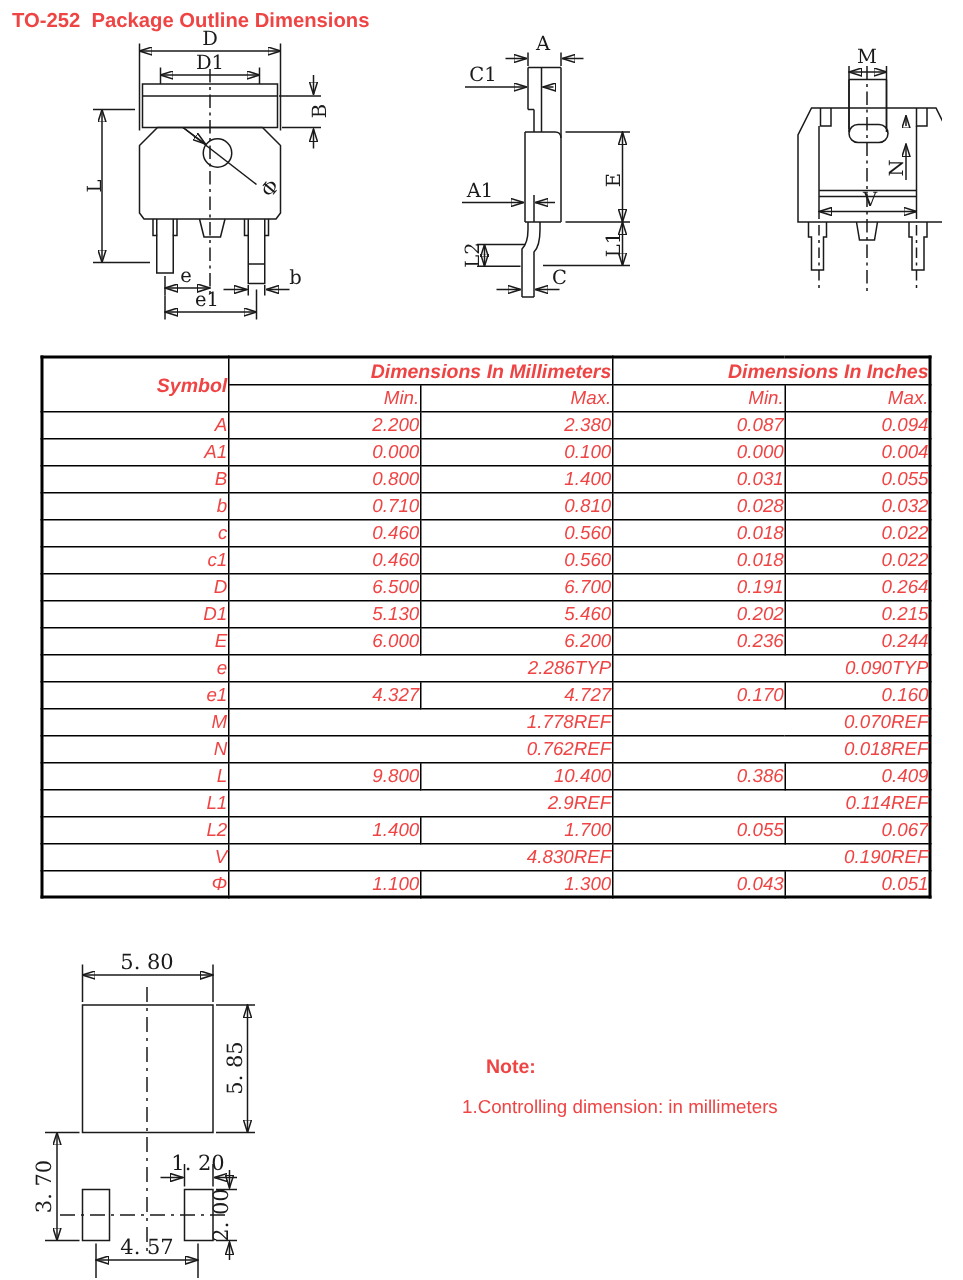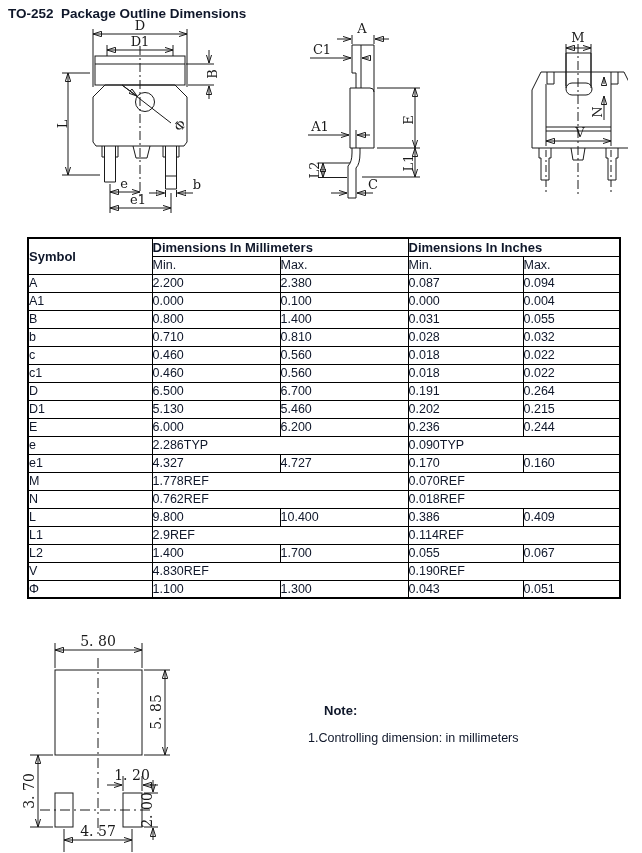--- a/index.html
+++ b/index.html
@@ -1,31 +1,31 @@
 <!DOCTYPE html>
 <html><head>
 <meta charset="utf-8">
 <style>
   * { margin:0; padding:0; box-sizing:border-box; }
   html,body { background:#fff; }
   .page {
     position:relative; width:628px; height:853px; background:#fff;
-    font-family:"Liberation Sans", sans-serif; color:#0f172a; overflow:hidden;
+    font-family:"Liberation Sans", sans-serif; color:#ef4444; overflow:hidden;
   }
   .title { position:absolute; left:8px; font-size:13.5px; font-weight:bold; white-space:pre; }
   .title.t1 { top:6px; }
   .title.t2 { top:610px; }
   svg { position:absolute; left:0; }
   svg line, svg path, svg rect, svg circle { stroke:#1a1a1a; stroke-width:1; fill:none; }
   svg text { font-family:"DejaVu Serif", serif; font-size:13px; fill:#1a1a1a; stroke:none; }
   svg text.big { font-size:14px; }
   .dims-table {
     position:absolute; left:27px; top:237px; width:593px;
     border-collapse:collapse; table-layout:fixed;
-    border:2px solid #000; font-size:12.5px; text-align:left;
+    border:2px solid #000; font-size:12.5px; text-align:right;font-style:italic;
   }
   .dims-table td, .dims-table th { border:1px solid #000; height:18px; padding:0; line-height:1; }
   .dims-table th { font-size:13px; font-weight:bold; }
   .dims-table td.minmax { font-weight:normal; }
   .notes-title { position:absolute; left:324px; top:703px; font-size:13px; font-weight:bold; }
   .note-item { position:absolute; left:308px; font-size:12.5px; white-space:pre; }
 </style>
 </head>
 <body>
 

